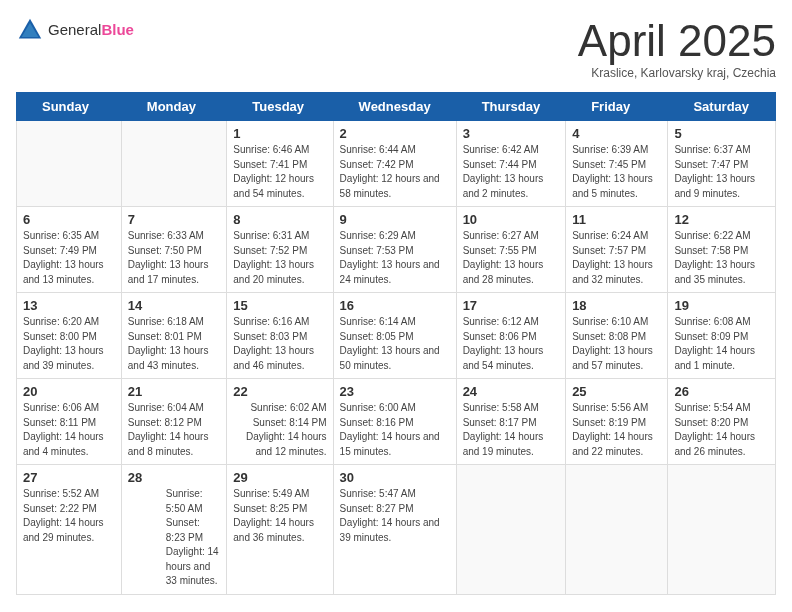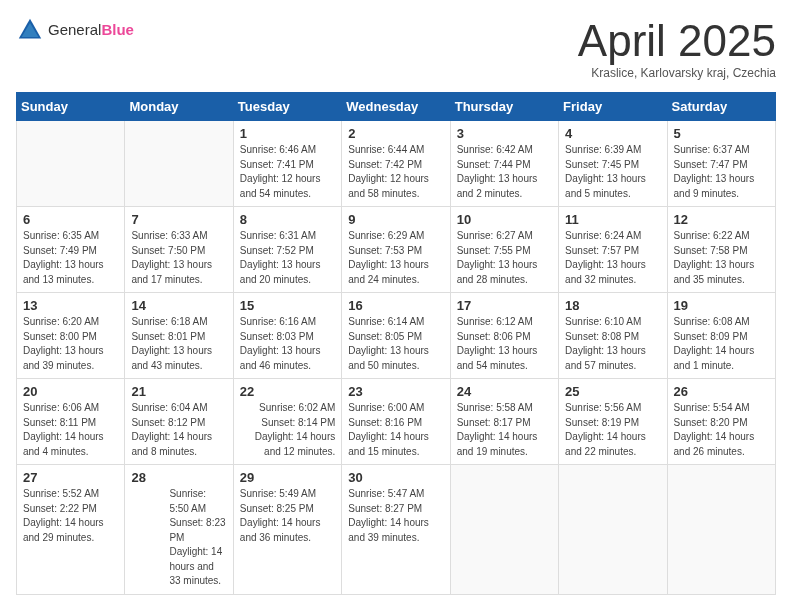--- a/index.html
+++ b/index.html
@@ -55,21 +55,21 @@
     .calendar {
       width: 100%;
       border-collapse: collapse;
       border: 1px solid #ccc;
     }
     .calendar th {
       background-color: #1a5fa8;
       color: #fff;
       font-size: 13px;
       font-weight: bold;
-      padding: 6px 4px;
+      padding: 6px 25px;
       text-align: left;
       border: 1px solid #1a5fa8;
     }
     .calendar td {
       vertical-align: top;
       padding: 5px 6px;
       font-size: 10.5px;
       color: #333;
       border: 1px solid #ddd;
       width: 108px;

